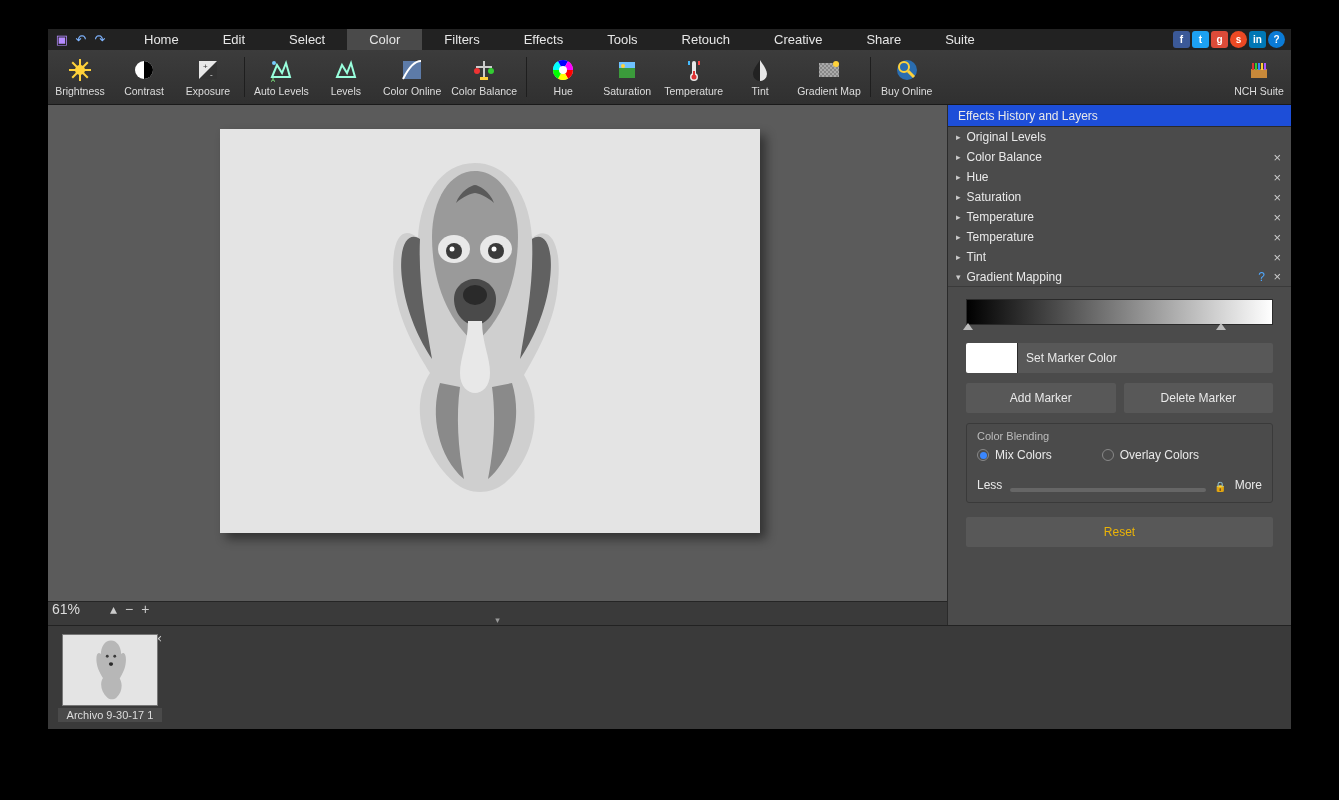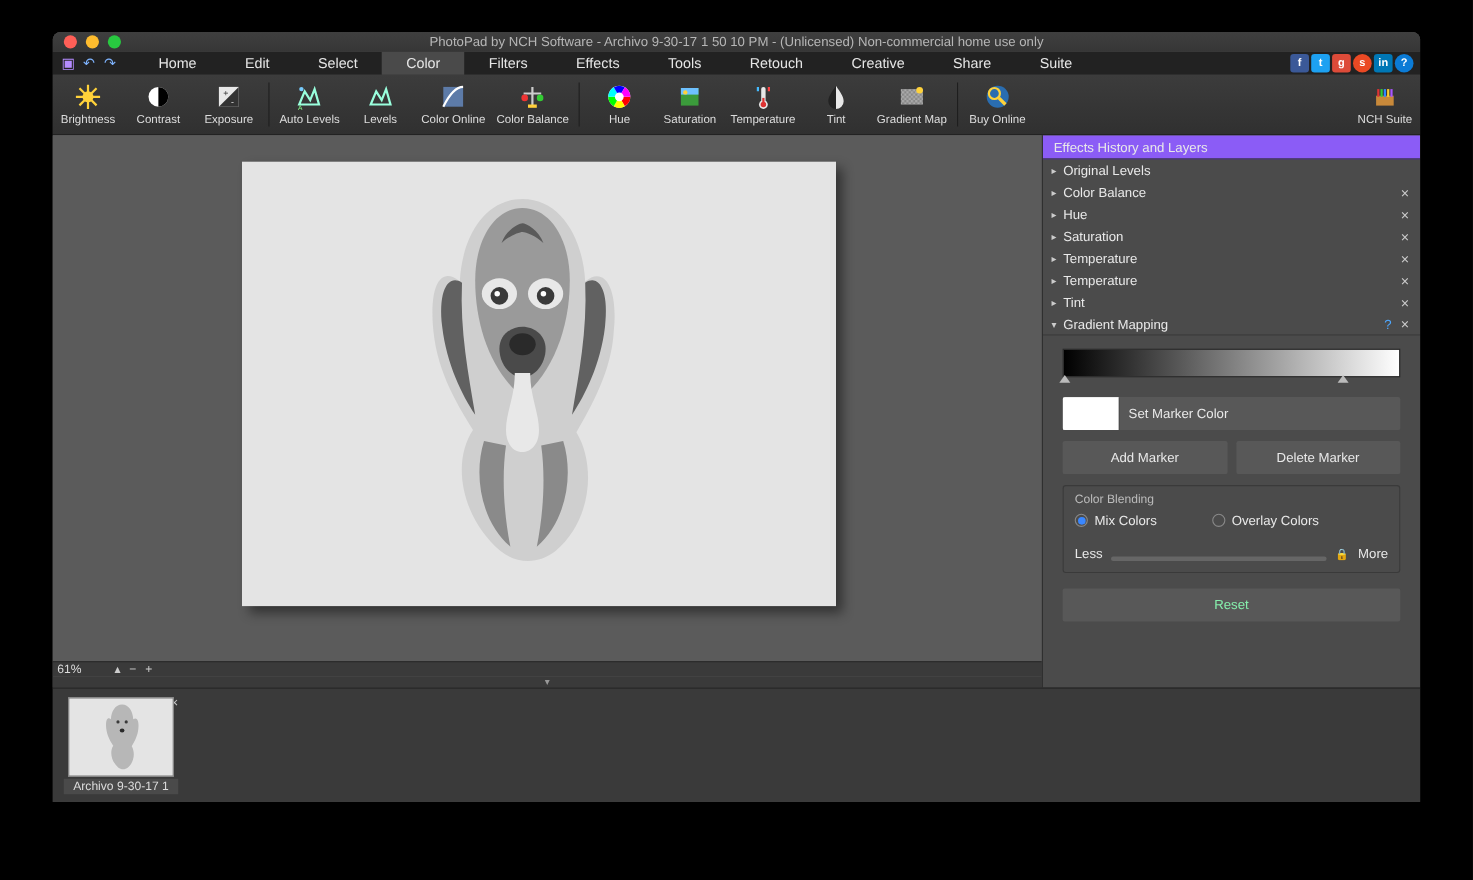--- a/index.html
+++ b/index.html
@@ -30,27 +30,27 @@
   .tbtn .ico{width:26px;height:26px;display:flex;align-items:center;justify-content:center;}
   .tsep{width:1px;height:40px;background:#1e1e1e;margin:0 4px;}
   .tspace{flex:1;}
 
   
   .main{flex:1;display:flex;min-height:0;}
   .canvas-area{flex:1;display:flex;flex-direction:column;background:#5b5b5b;min-width:0;}
   .canvas-view{flex:1;position:relative;overflow:hidden;background:#5b5b5b;}
   .artwork{position:absolute;left:172px;top:24px;width:540px;height:404px;background:#e4e4e4;box-shadow:6px 6px 10px rgba(0,0,0,.45);}
   .dog{position:absolute;left:140px;top:14px;width:230px;height:370px;}
-  .zoombar{height:14px;background:#3a3a3a;display:flex;align-items:center;color:#ddd;font-size:11px;padding:0 4px;gap:8px;border-top:1px solid #252525;}
+  .zoombar{height:14px;background:#3a3a3a;display:flex;align-items:center;color:#ddd;font-size:14px;padding:0 4px;gap:8px;border-top:1px solid #252525;}
   .scrollgap{height:10px;background:#3a3a3a;display:flex;align-items:center;justify-content:center;}
   .scrollgap .down{color:#999;font-size:9px;}
 
   
   .sidepanel{width:344px;background:#4b4b4b;border-left:1px solid #2a2a2a;display:flex;flex-direction:column;overflow:hidden;}
-  .sp-title{height:22px;background:#8b5cf6;color:#e9e9e9;font-size:12px;display:flex;align-items:center;padding:0 10px;border-bottom:1px solid #2a2a2a;}
+  .sp-title{height:22px;background:#1d4ed8;color:#e9e9e9;font-size:12px;display:flex;align-items:center;padding:0 10px;border-bottom:1px solid #2a2a2a;}
   .layerlist{display:flex;flex-direction:column;}
   .layer{height:20px;display:flex;align-items:center;color:#e9e9e9;font-size:12px;padding:0 8px;gap:6px;position:relative;cursor:pointer;}
   .layer .tri{font-size:9px;color:#ccc;}
   .layer .x{position:absolute;right:10px;color:#ccc;font-size:13px;cursor:pointer;}
   .layer.exp{border-bottom:1px solid #3a3a3a;}
   .layer .hq{position:absolute;right:26px;color:#4fa8ff;font-size:12px;}
   .gradpanel{padding:12px 18px 14px;display:flex;flex-direction:column;gap:10px;}
   .gradbar{height:26px;background:linear-gradient(to right,#000,#fff);position:relative;border:1px solid #2a2a2a;}
   .gradticks{height:8px;position:relative;}
   .tick{position:absolute;top:-2px;width:0;height:0;border-left:5px solid transparent;border-right:5px solid transparent;border-bottom:7px solid #bbb;}
@@ -61,47 +61,39 @@
   .pbtn{flex:1;height:30px;background:#585858;color:#e9e9e9;font-size:12px;display:flex;align-items:center;justify-content:center;border-radius:2px;cursor:pointer;}
   .blendbox{border:1px solid #3a3a3a;border-radius:3px;padding:6px 10px 10px;}
   .blendtitle{color:#bcbcbc;font-size:11px;margin-bottom:6px;}
   .radios{display:flex;gap:50px;margin-bottom:8px;}
   .radio{display:flex;align-items:center;gap:6px;color:#e9e9e9;font-size:12px;cursor:pointer;}
   .rcircle{width:12px;height:12px;border-radius:50%;border:1px solid #888;display:flex;align-items:center;justify-content:center;}
   .rcircle.on::after{content:"";width:7px;height:7px;border-radius:50%;background:#3a87ff;}
   .sliderrow{display:flex;align-items:flex-end;gap:8px;color:#e9e9e9;font-size:12px;margin-top:16px;}
   .slider{flex:1;height:4px;background:#666;border-radius:2px;position:relative;}
   .lockico{font-size:10px;color:#aaa;}
-  .resetbtn{height:30px;background:#585858;color:#86efac;font-size:12px;display:flex;align-items:center;justify-content:center;border-radius:2px;cursor:pointer;margin-top:4px;}
+  .resetbtn{height:30px;background:#585858;color:#eab308;font-size:12px;display:flex;align-items:center;justify-content:center;border-radius:2px;cursor:pointer;margin-top:4px;}
 
   
   .thumbstrip{height:104px;background:#3a3a3a;border-top:1px solid #222;display:flex;align-items:flex-start;padding:6px 10px;}
   .thumbitem{width:104px;position:relative;}
   .thumbimg{width:96px;height:72px;background:#e4e4e4;margin:2px auto 0;border:1px solid #777;position:relative;overflow:hidden;}
   .thumbimg .minidog{position:absolute;left:18px;top:2px;width:60px;height:66px;filter:grayscale(1);}
   .thumbclose{position:absolute;right:0;top:0;color:#ccc;font-size:12px;cursor:pointer;}
   .thumblbl{color:#ddd;font-size:11px;text-align:center;background:#4a4a4a;padding:1px 0;margin-top:2px;}
 
   .statusbar{height:19px;background:#303030;color:#bababa;font-size:11px;display:flex;align-items:center;padding:0 10px;}
 
   svg{display:block;}
 </style>
 </head>
 <body>
 
 <div class="window">
 
-  <div class="titlebar">
-    <div class="traffic">
-      <div class="tl red"></div>
-      <div class="tl yel"></div>
-      <div class="tl grn"></div>
-    </div>
-    <div class="title">PhotoPad by NCH Software - Archivo 9-30-17 1 50 10 PM - (Unlicensed) Non-commercial home use only</div>
-  </div>
 
   <div class="quickbar">
     <div class="qb-left">
       <div class="qb-btn" style="color:#b58bff;">▣</div>
       <div class="qb-btn">↶</div>
       <div class="qb-btn">↷</div>
     </div>
     <div class="menu" id="menu">
         <div class="menu-item">Home</div>
         <div class="menu-item">Edit</div>

